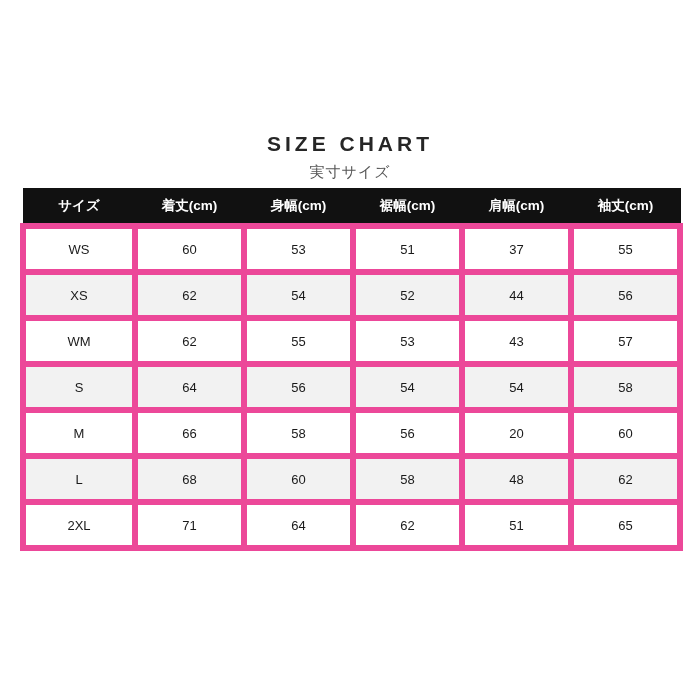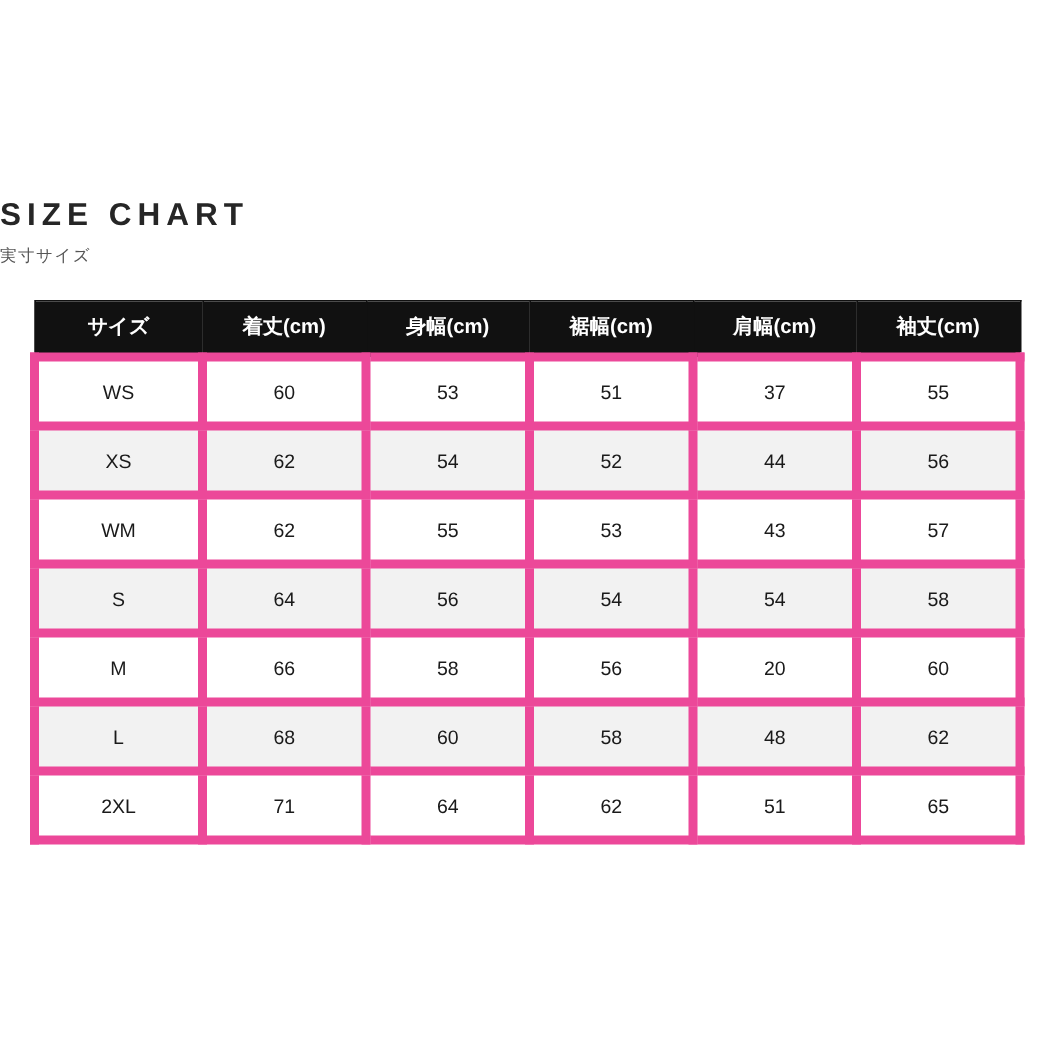--- a/index.html
+++ b/index.html
@@ -18,41 +18,41 @@
     position: relative;
     width: 700px;
     height: 700px;
     box-sizing: border-box;
   }
   .heading-block {
     position: absolute;
     top: 132px;
     left: 0;
     width: 700px;
+    text-align: center;
   }
   .chart-title {
     font-size: 21px;
     letter-spacing: 4px;
     font-weight: bold;
     color: #262626;
     line-height: 1.1;
     margin: 0;
   }
   .chart-subtitle {
-    font-size: 11px;
+    font-size: 15px;
     color: #555555;
     letter-spacing: 1px;
     margin-top: 8px;
   }
   .table-wrap {
     position: absolute;
     top: 188px;
     left: 20px;
     width: 660px;
-    margin-top: 12px;
   }
   table.size-chart {
     border-collapse: collapse;
     width: 660px;
     table-layout: fixed;
   }
   table.size-chart th,
   table.size-chart td {
     text-align: center;
     font-size: 13px;

